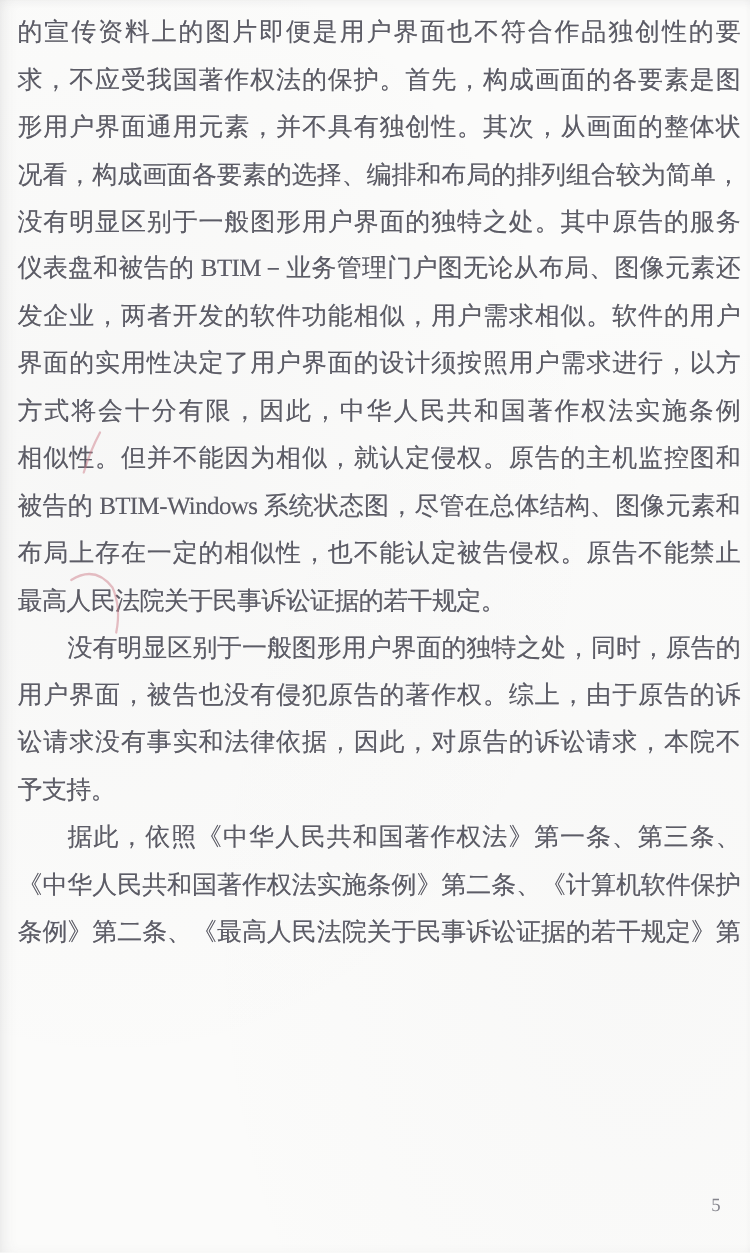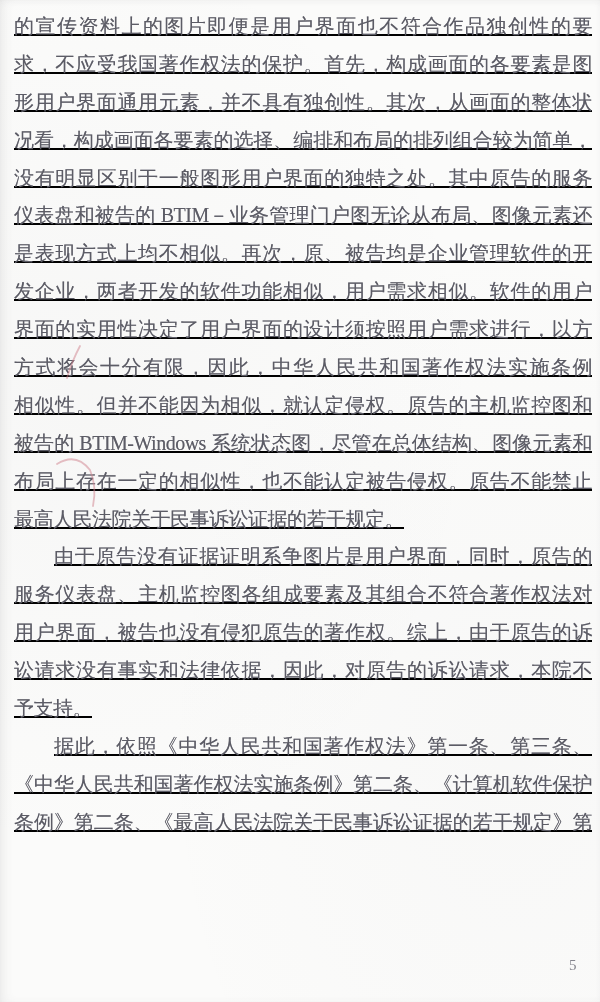--- a/index.html
+++ b/index.html
@@ -25,21 +25,20 @@
     box-shadow:
       inset 7px 0 14px -7px rgba(70,70,80,0.14),
       inset 0 5px 12px -8px rgba(70,70,80,0.08),
       inset -3px 0 8px -5px rgba(70,70,80,0.06);
   }
   .text-block {
     position: absolute;
     top: 8px;
     left: 14px;
     width: 578px;
-    text-decoration: underline;
   }
   .line {
     height: 37.9px;
     line-height: 37.9px;
     font-size: 20px;
     letter-spacing: -0.5px;
     color: var(--ink);
     text-align: justify;
     text-align-last: justify;
     white-space: nowrap;
@@ -78,30 +77,28 @@
 
 <div class="page">
 
   <div class="text-block">
     <div class="line">的宣传资料上的图片即便是用户界面也不符合作品独创性的要</div>
     <div class="line">求，不应受我国著作权法的保护。首先，构成画面的各要素是图</div>
     <div class="line">形用户界面通用元素，并不具有独创性。其次，从画面的整体状</div>
     <div class="line">况看，构成画面各要素的选择、编排和布局的排列组合较为简单，</div>
     <div class="line">没有明显区别于一般图形用户界面的独特之处。其中原告的服务</div>
     <div class="line">仪表盘和被告的 BTIM－业务管理门户图无论从布局、图像元素还</div>
-    <div class="line">是表现方式上均不相似。再次，原、被告均是企业管理软件的开</div>
     <div class="line">发企业，两者开发的软件功能相似，用户需求相似。软件的用户</div>
     <div class="line">界面的实用性决定了用户界面的设计须按照用户需求进行，以方</div>
     <div class="line">方式将会十分有限，因此，中华人民共和国著作权法实施条例</div>
     <div class="line">相似性。但并不能因为相似，就认定侵权。原告的主机监控图和</div>
     <div class="line">被告的 BTIM-Windows 系统状态图，尽管在总体结构、图像元素和</div>
     <div class="line">布局上存在一定的相似性，也不能认定被告侵权。原告不能禁止</div>
     <div class="line para-end">最高人民法院关于民事诉讼证据的若干规定。</div>
-    <div class="line indent">由于原告没有证据证明系争图片是用户界面，同时，原告的</div>
-    <div class="line">服务仪表盘、主机监控图各组成要素及其组合不符合著作权法对</div>
+    <div class="line indent">没有明显区别于一般图形用户界面的独特之处，同时，原告的</div>
     <div class="line">用户界面，被告也没有侵犯原告的著作权。综上，由于原告的诉</div>
     <div class="line">讼请求没有事实和法律依据，因此，对原告的诉讼请求，本院不</div>
     <div class="line para-end">予支持。</div>
     <div class="line indent">据此，依照《中华人民共和国著作权法》第一条、第三条、</div>
     <div class="line">《中华人民共和国著作权法实施条例》第二条、《计算机软件保护</div>
     <div class="line">条例》第二条、《最高人民法院关于民事诉讼证据的若干规定》第</div>
   </div>
 
   <svg class="pen-marks" viewBox="0 0 600 1002" xmlns="http://www.w3.org/2000/svg">
     <path d="M 80,346 Q 72,361 67,378"></path>

